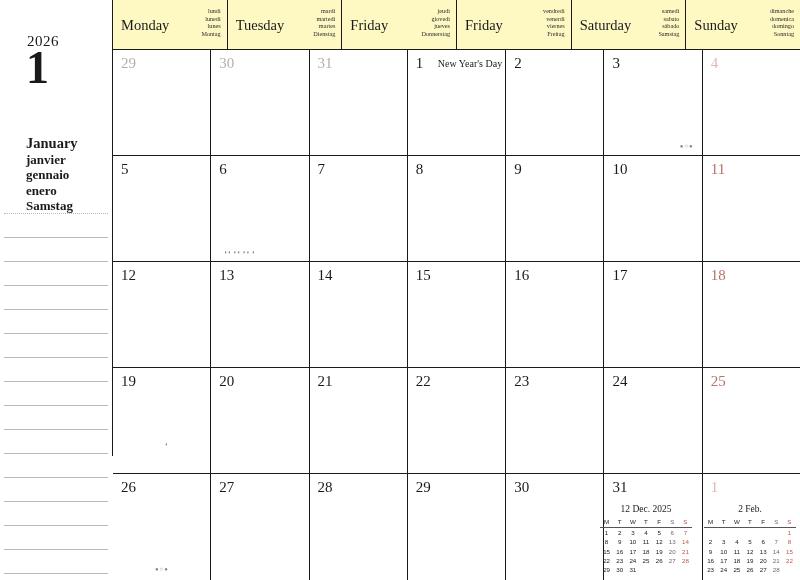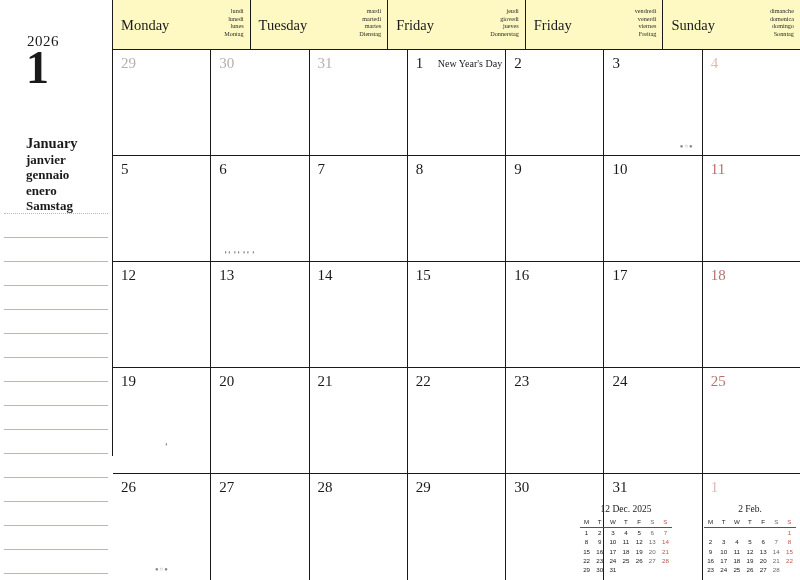--- a/index.html
+++ b/index.html
@@ -87,21 +87,21 @@
     position:absolute;left:30px;top:8px;font-size:10px;
   }
   .moon{
     position:absolute;font-size:6px;color:#8a8580;letter-spacing:1px;
     white-space:nowrap;
   }
 
   
   .mini-wrap{
     position:absolute;right:4px;bottom:6px;
-    display:flex;gap:32px;
+    display:flex;gap:12px;
     font-family:"Liberation Sans", sans-serif;
   }
   .mini{width:92px;}
   .mini .title{
     text-align:center;font-size:9.5px;margin-bottom:3px;
     font-family:"Liberation Serif", serif;
   }
   .mini table{
     border-collapse:collapse;width:100%;
     font-size:6.2px;
@@ -183,20 +183,29 @@
         <div class="cell">
           <div class="en">Friday</div>
           <div class="other">
             <div>vendredi</div>
             <div>venerdì</div>
             <div>viernes</div>
             <div>Freitag</div>
           </div>
         </div>
         <div class="cell">
+          <div class="en">Saturday</div>
+          <div class="other">
+            <div>samedi</div>
+            <div>sabato</div>
+            <div>sábado</div>
+            <div>Samstag</div>
+          </div>
+        </div>
+        <div class="cell">
           <div class="en">Sunday</div>
           <div class="other">
             <div>dimanche</div>
             <div>domenica</div>
             <div>domingo</div>
             <div>Sonntag</div>
           </div>
         </div>
       </div>
     <div class="weeks" id="weeks">

